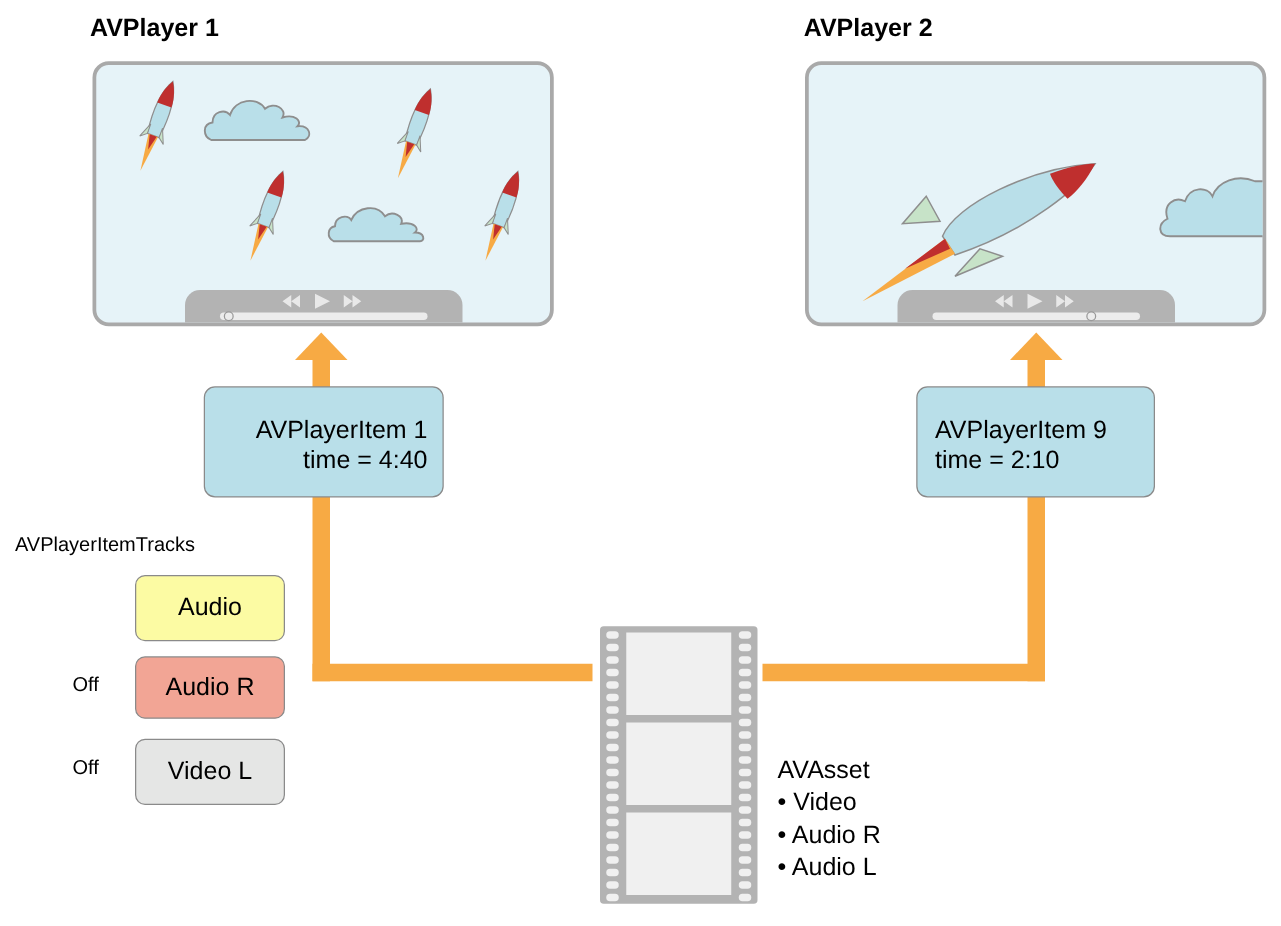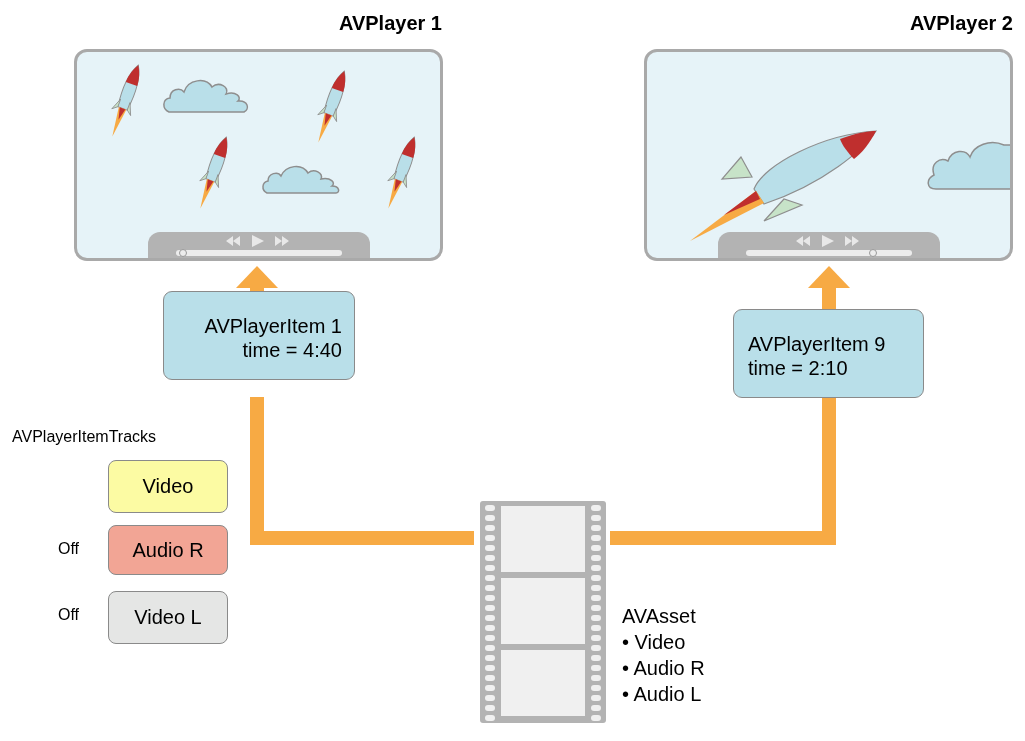--- a/index.html
+++ b/index.html
@@ -1,19 +1,19 @@
 <!DOCTYPE html>
 <html><head>
 <meta charset="utf-8">
 <style>
   html, body { margin: 0; padding: 0; background: #ffffff; }
   body { width: 1025px; height: 741px; position: relative; overflow: hidden;
          font-family: "Liberation Sans", sans-serif; color: #000; }
   .abs { position: absolute; }
-  .player-title { font-weight: bold; font-size: 20px; text-align: right; }
+  .player-title { font-weight: bold; font-size: 20px; text-align: left; }
   .screen { background: #e6f3f8; border: 3px solid #a9a9a9; border-radius: 13px; box-sizing: border-box; overflow: hidden; }
   .controls { background: #b3b3b3; border-radius: 12px 12px 0 0; }
   .item-box { background: #b9dfe9; border: 1.5px solid #8a8a8a; border-radius: 9px; box-sizing: border-box; font-size: 20px; line-height: 24px; }
   .track { border: 1.5px solid #8a8a8a; border-radius: 8px; box-sizing: border-box; font-size: 20px; display: flex; align-items: center; justify-content: center; }
   .label { font-size: 16px; }
   .pipe { background: #f7aa44; }
   svg { position: absolute; overflow: visible; }
 </style>
 </head>
 <body>
@@ -122,33 +122,33 @@
     <path d="M21,0 L42,22 L0,22 Z" fill="#f7aa44"></path>
   </svg>
 
 <div class="abs pipe" style="left:610px; top:531px; width:226px; height:14px;"></div>
 <div class="abs pipe" style="left:822px; top:397px; width:14px; height:148px;"></div>
 <div class="abs pipe" style="left:822px; top:285px; width:14px; height:25px;"></div>
 <svg width="42" height="22" style="left:808px; top:266px;">
     <path d="M21,0 L42,22 L0,22 Z" fill="#f7aa44"></path>
   </svg>
 
-<div class="abs item-box" style="left:163px; top:291px; width:192px; height:89px; padding:22px 12px 0 12px; text-align:right;">
+<div class="abs item-box" style="left:163px; top:309px; width:192px; height:89px; padding:22px 12px 0 12px; text-align:right;">
   <div>AVPlayerItem 1</div>
   <div>time = 4:40</div>
 </div>
 <div class="abs item-box" style="left:733px; top:309px; width:191px; height:89px; padding:22px 12px 0 14px; text-align:left;">
   <div>AVPlayerItem 9</div>
   <div>time = 2:10</div>
 </div>
 
 <div class="abs label" style="left:12px; top:428px;">AVPlayerItemTracks</div>
 
 <div class="abs track" style="left:108px; top:460px; width:120px; height:53px; background:#fcfba3;">
-  <span>Video</span>
+  <span>Audio</span>
 </div>
 
 <div class="abs label" style="left:58px; top:540px;">Off</div>
 <div class="abs track" style="left:108px; top:525px; width:120px; height:50px; background:#f2a595;">
   <span>Audio R</span>
 </div>
 
 <div class="abs label" style="left:58px; top:606px;">Off</div>
 <div class="abs track" style="left:108px; top:591px; width:120px; height:53px; background:#e5e6e5;">
   <span>Video L</span>

